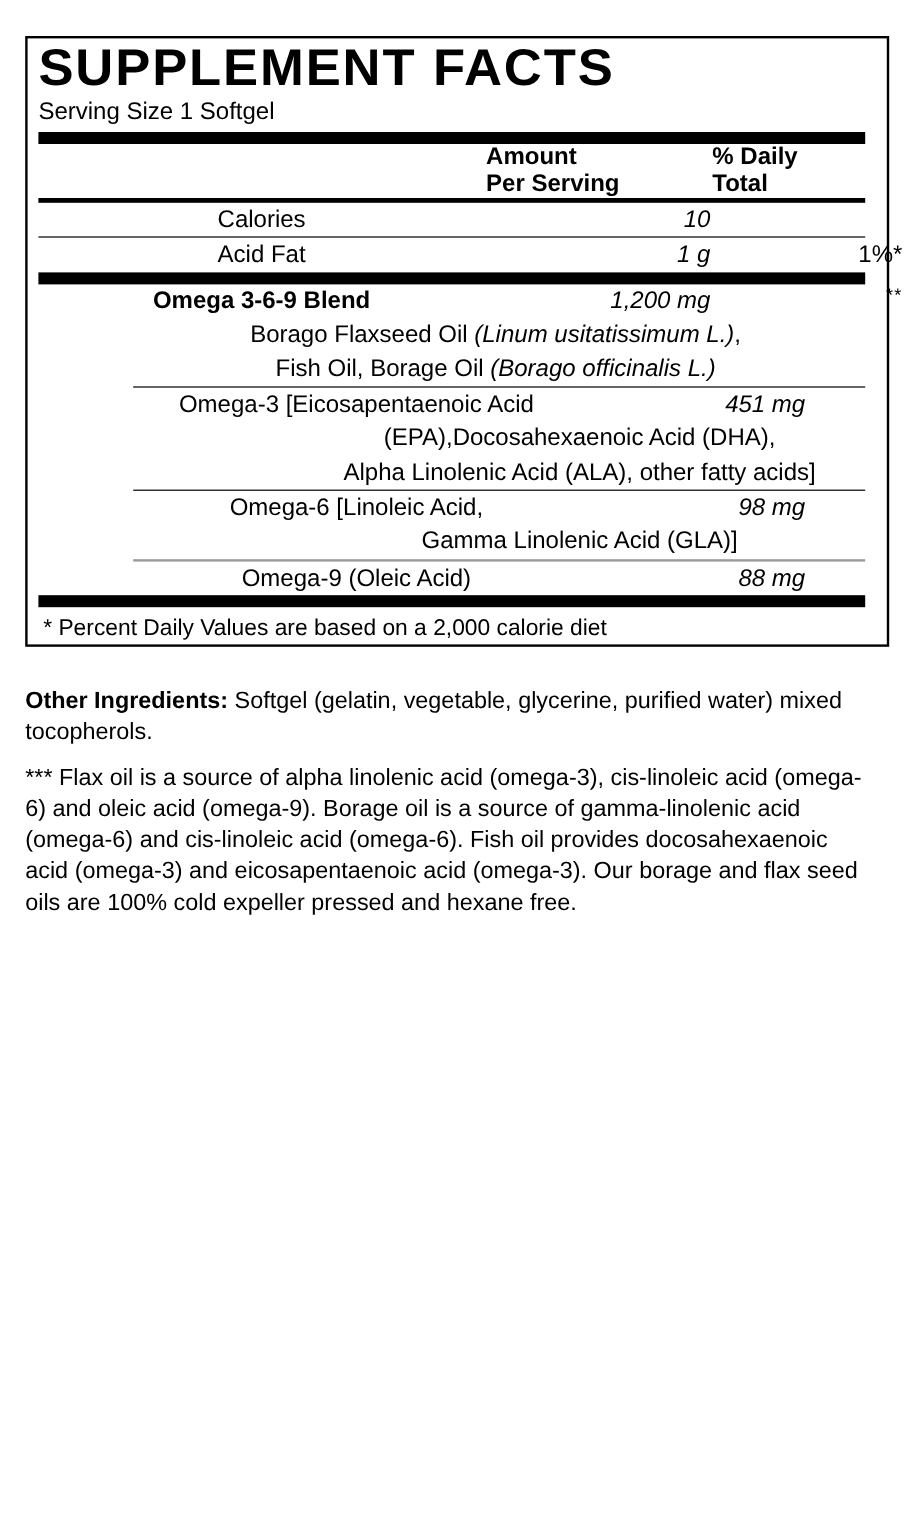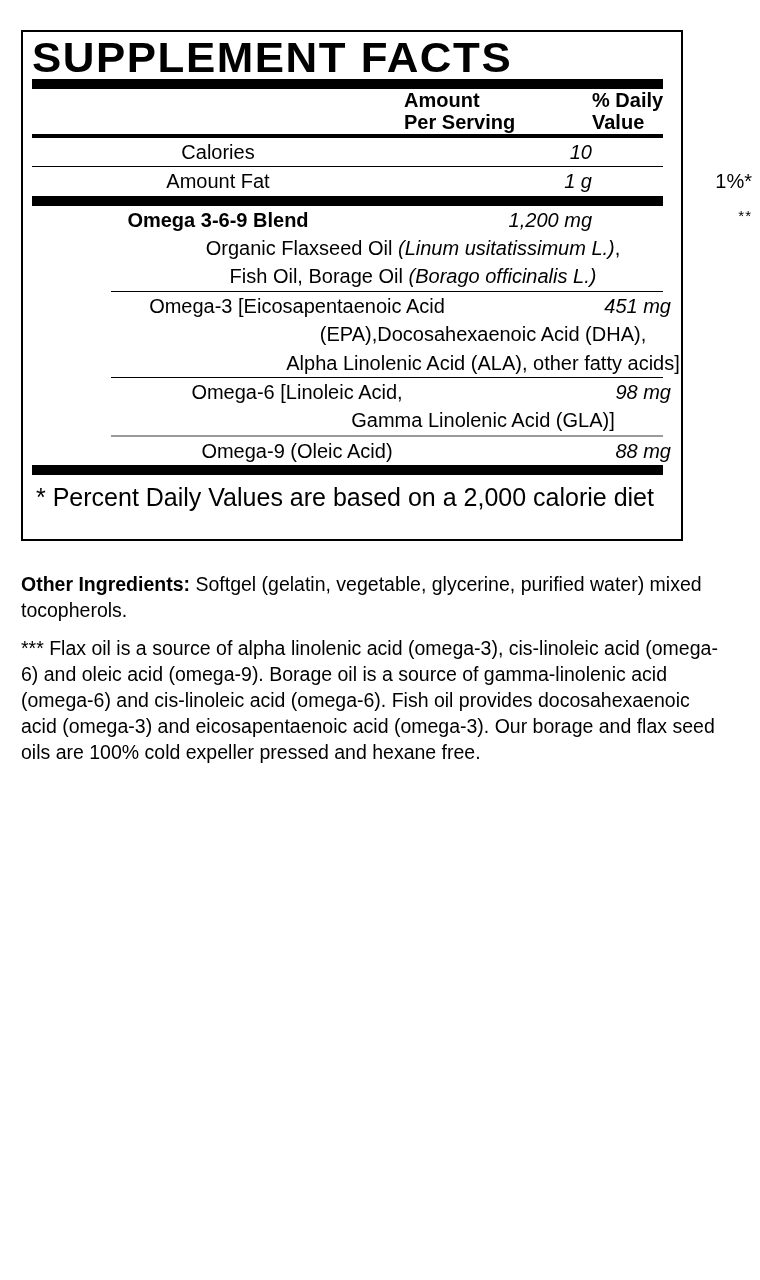--- a/index.html
+++ b/index.html
@@ -14,21 +14,21 @@
     font-family: "Liberation Sans", sans-serif;
     color: #000000;
     -webkit-font-smoothing: antialiased;
   }
 
   
   .sf-panel {
     position: absolute;
     left: 21px;
     top: 30px;
-    width: 662px;
+    width: 720px;
     border: 2px solid #000;
     box-sizing: border-box;
     background: #fff;
     padding: 0 9px;
   }
 
   .sf-title {
     font-size: 43px;
     font-weight: bold;
     line-height: 1.0;
@@ -109,57 +109,58 @@
   .ind1 { padding-left: 18px !important; }
   .ind2 { padding-left: 79px !important; }
 
   
   .subrule-wrap { padding-left: 79px; }
 
   
   .rule-inset { margin-right: 9px; }
 
   .footnotes {
-    font-size: 25px;
+    font-size: 19px;
     line-height: 1.38;
-    padding: 5px 0 24px 4px;
+    padding: 5px 0 0 4px;
   }
 
   
   .below {
     position: absolute;
     left: 21px;
     top: 572px;
     width: 716px;
     font-size: 19.5px;
     line-height: 1.33;
   }
   .below p { margin: 0 12px 12px 0; }
   .below p:last-child { margin-bottom: 0; }
 </style>
 </head>
 <body>
 
 <div class="sf-panel">
 
   <div class="sf-title">SUPPLEMENT FACTS</div>
+  <div class="sf-serving">Serving Size 1 Softgel</div>
 
   <div class="rule-thick rule-inset"></div>
 
   <table class="sf-table">
     <tbody>
         <tr>
       <td class="col-name"></td>
       <td class="col-amt hdr">
         <span>Amount</span>
         <span class="l2">Per Serving</span>
       </td>
       <td class="col-dv hdr">
         <span>% Daily</span>
-        <span class="l2">Value</span>
+        <span class="l2">Total</span>
       </td>
     </tr>
   </tbody>
     </table>
 
   <div class="rule-med rule-inset"></div>
 
   <table class="sf-table">
     <tbody>
         <tr class="row">
@@ -167,38 +168,38 @@
       <td class="col-amt amt">10</td>
       <td class="col-dv dv"></td>
     </tr>
   </tbody>
     </table>
   <div class="rule-hair rule-inset"></div>
 
   <table class="sf-table">
     <tbody>
         <tr class="row">
-      <td class="col-name">Amount Fat</td>
+      <td class="col-name">Acid Fat</td>
       <td class="col-amt amt">1 g</td>
       <td class="col-dv dv">1%*</td>
     </tr>
   </tbody>
     </table>
 
   <div class="rule-thick rule-inset"></div>
 
   <table class="sf-table">
     <tbody>
         <tr class="row">
       <td class="col-name bold">Omega 3-6-9 Blend</td>
       <td class="col-amt amt">1,200 mg</td>
       <td class="col-dv dv stars">**</td>
     </tr>
     <tr class="row">
-      <td colspan="3" class="ind1"><span>Organic Flaxseed Oil </span><span class="ital">(Linum usitatissimum L.)</span><span>,</span></td>
+      <td colspan="3" class="ind1"><span>Borago Flaxseed Oil </span><span class="ital">(Linum usitatissimum L.)</span><span>,</span></td>
     </tr>
     <tr class="row">
       <td colspan="3" class="ind1"><span>Fish Oil, Borage Oil </span><span class="ital">(Borago officinalis L.)</span></td>
     </tr>
   </tbody>
     </table>
 
   <div class="subrule-wrap rule-inset">
     <div class="rule-hair"></div>
   </div>

